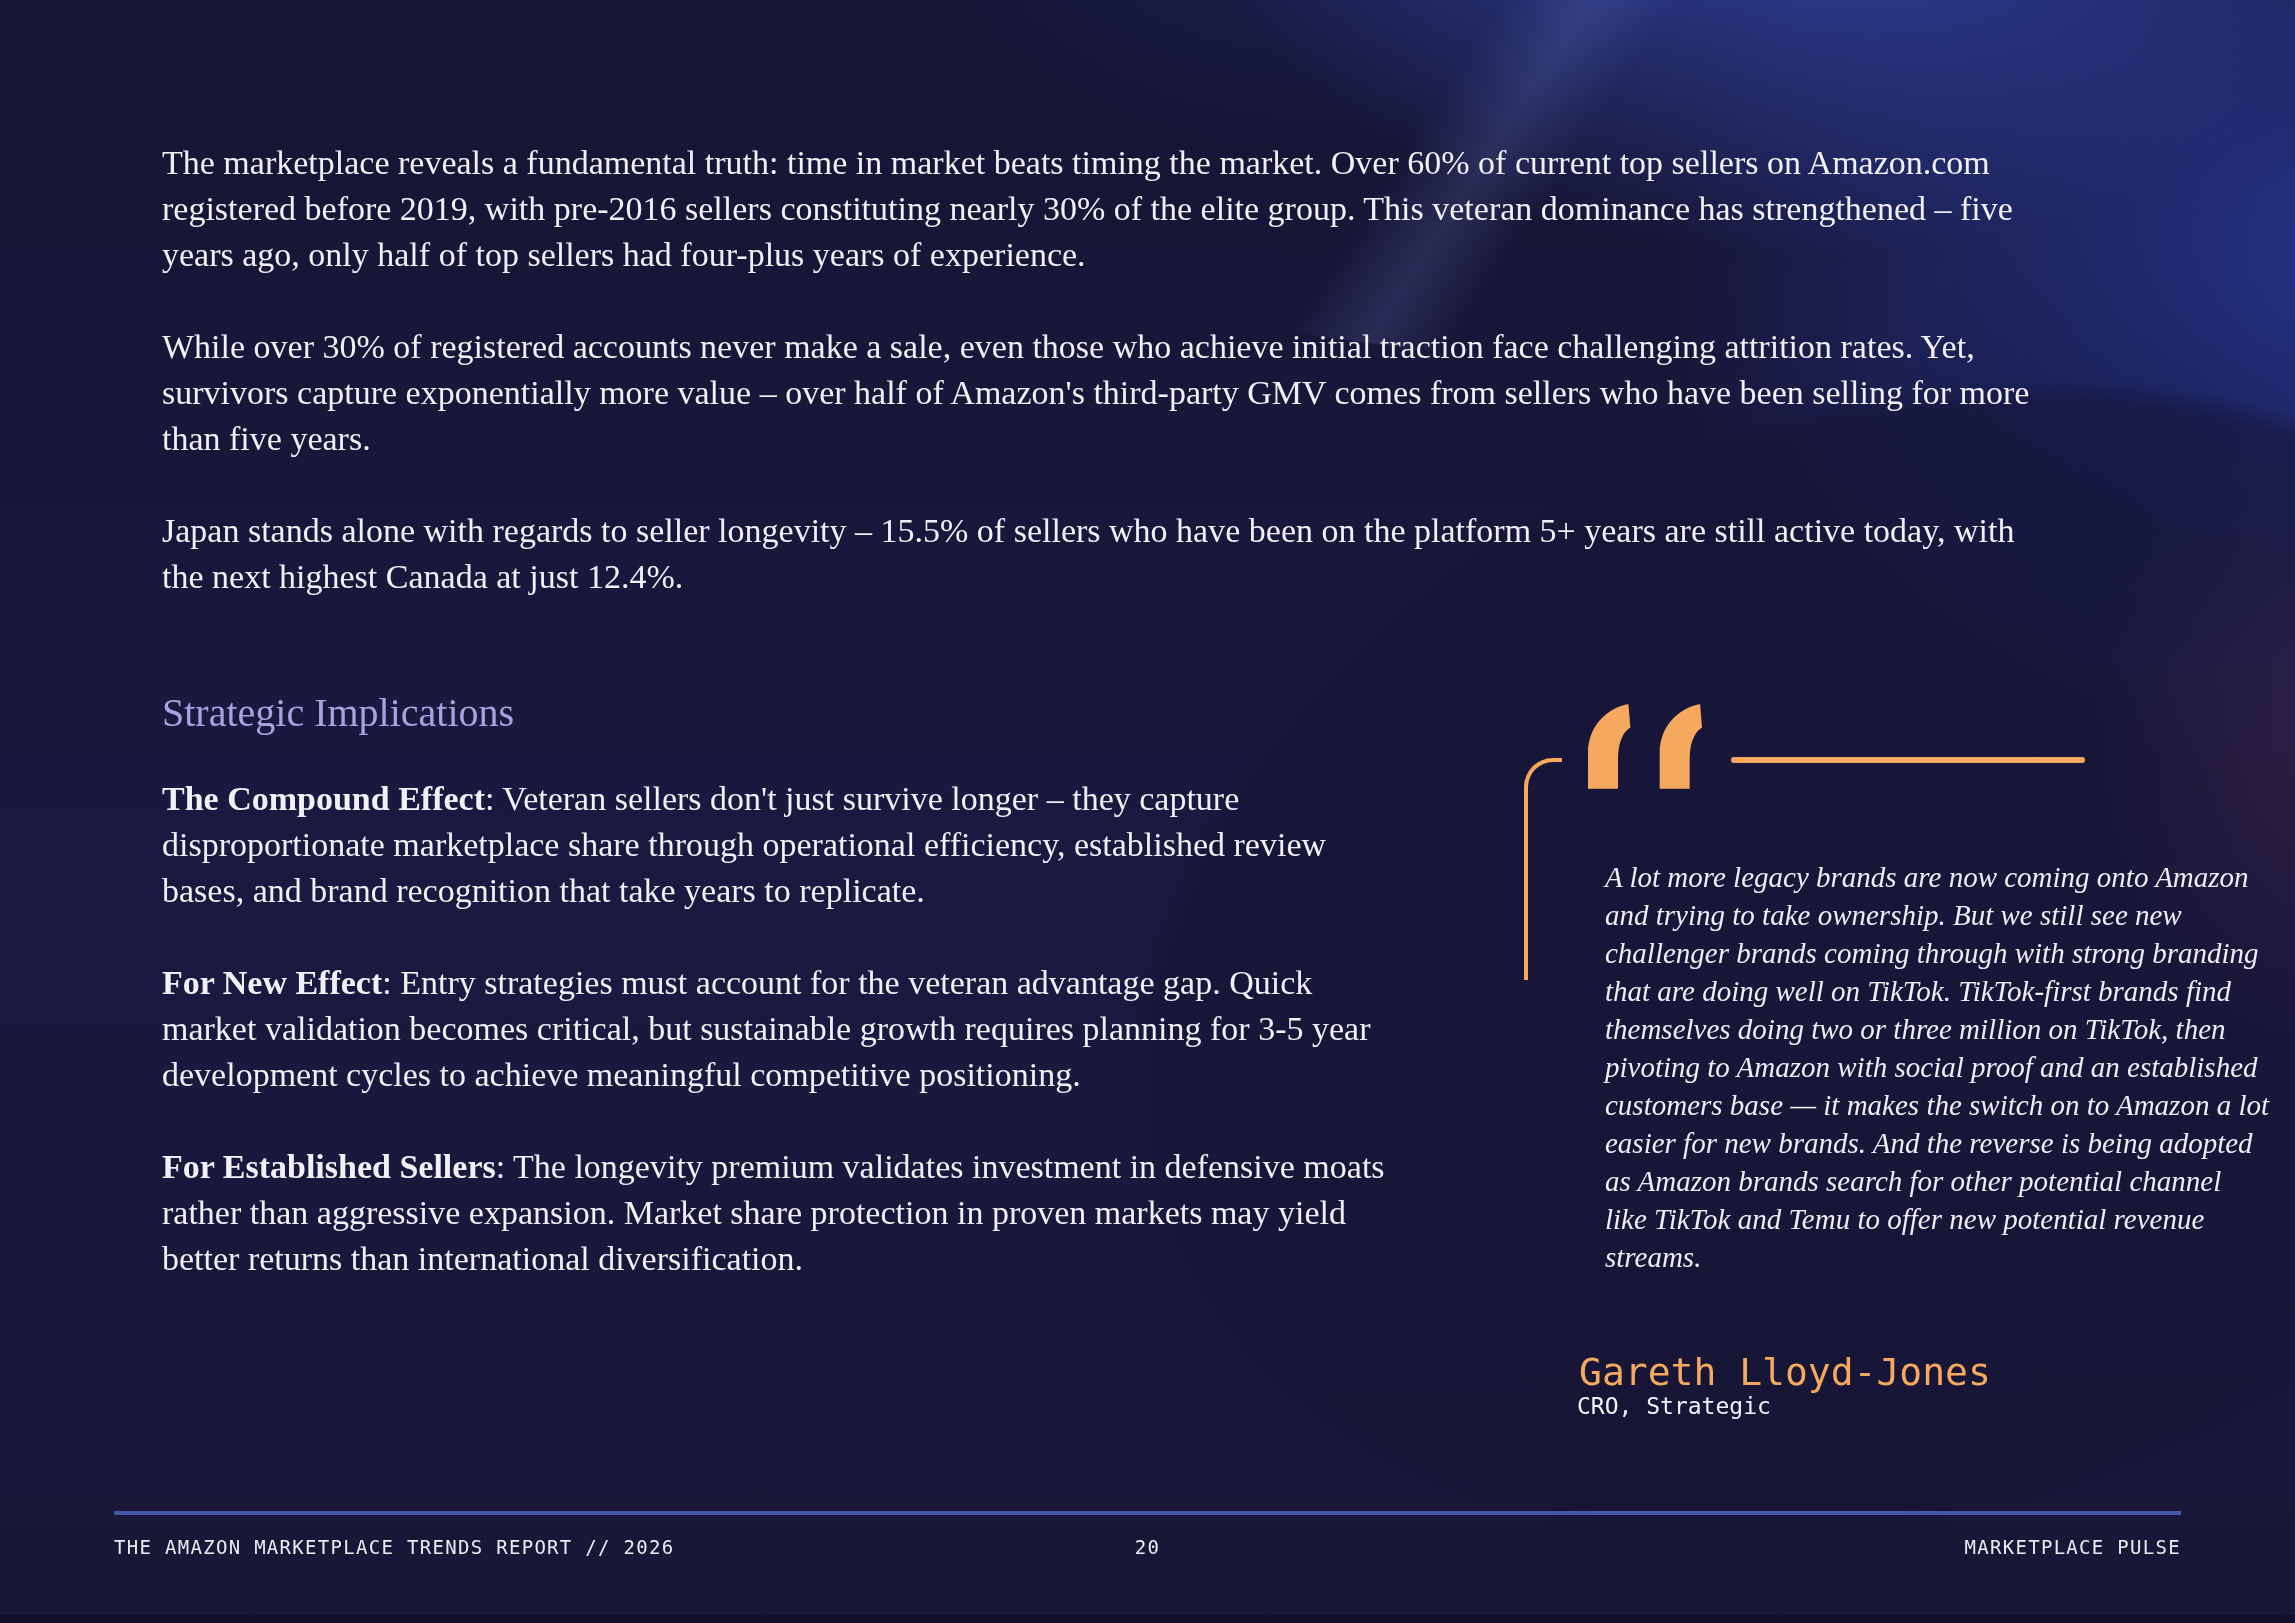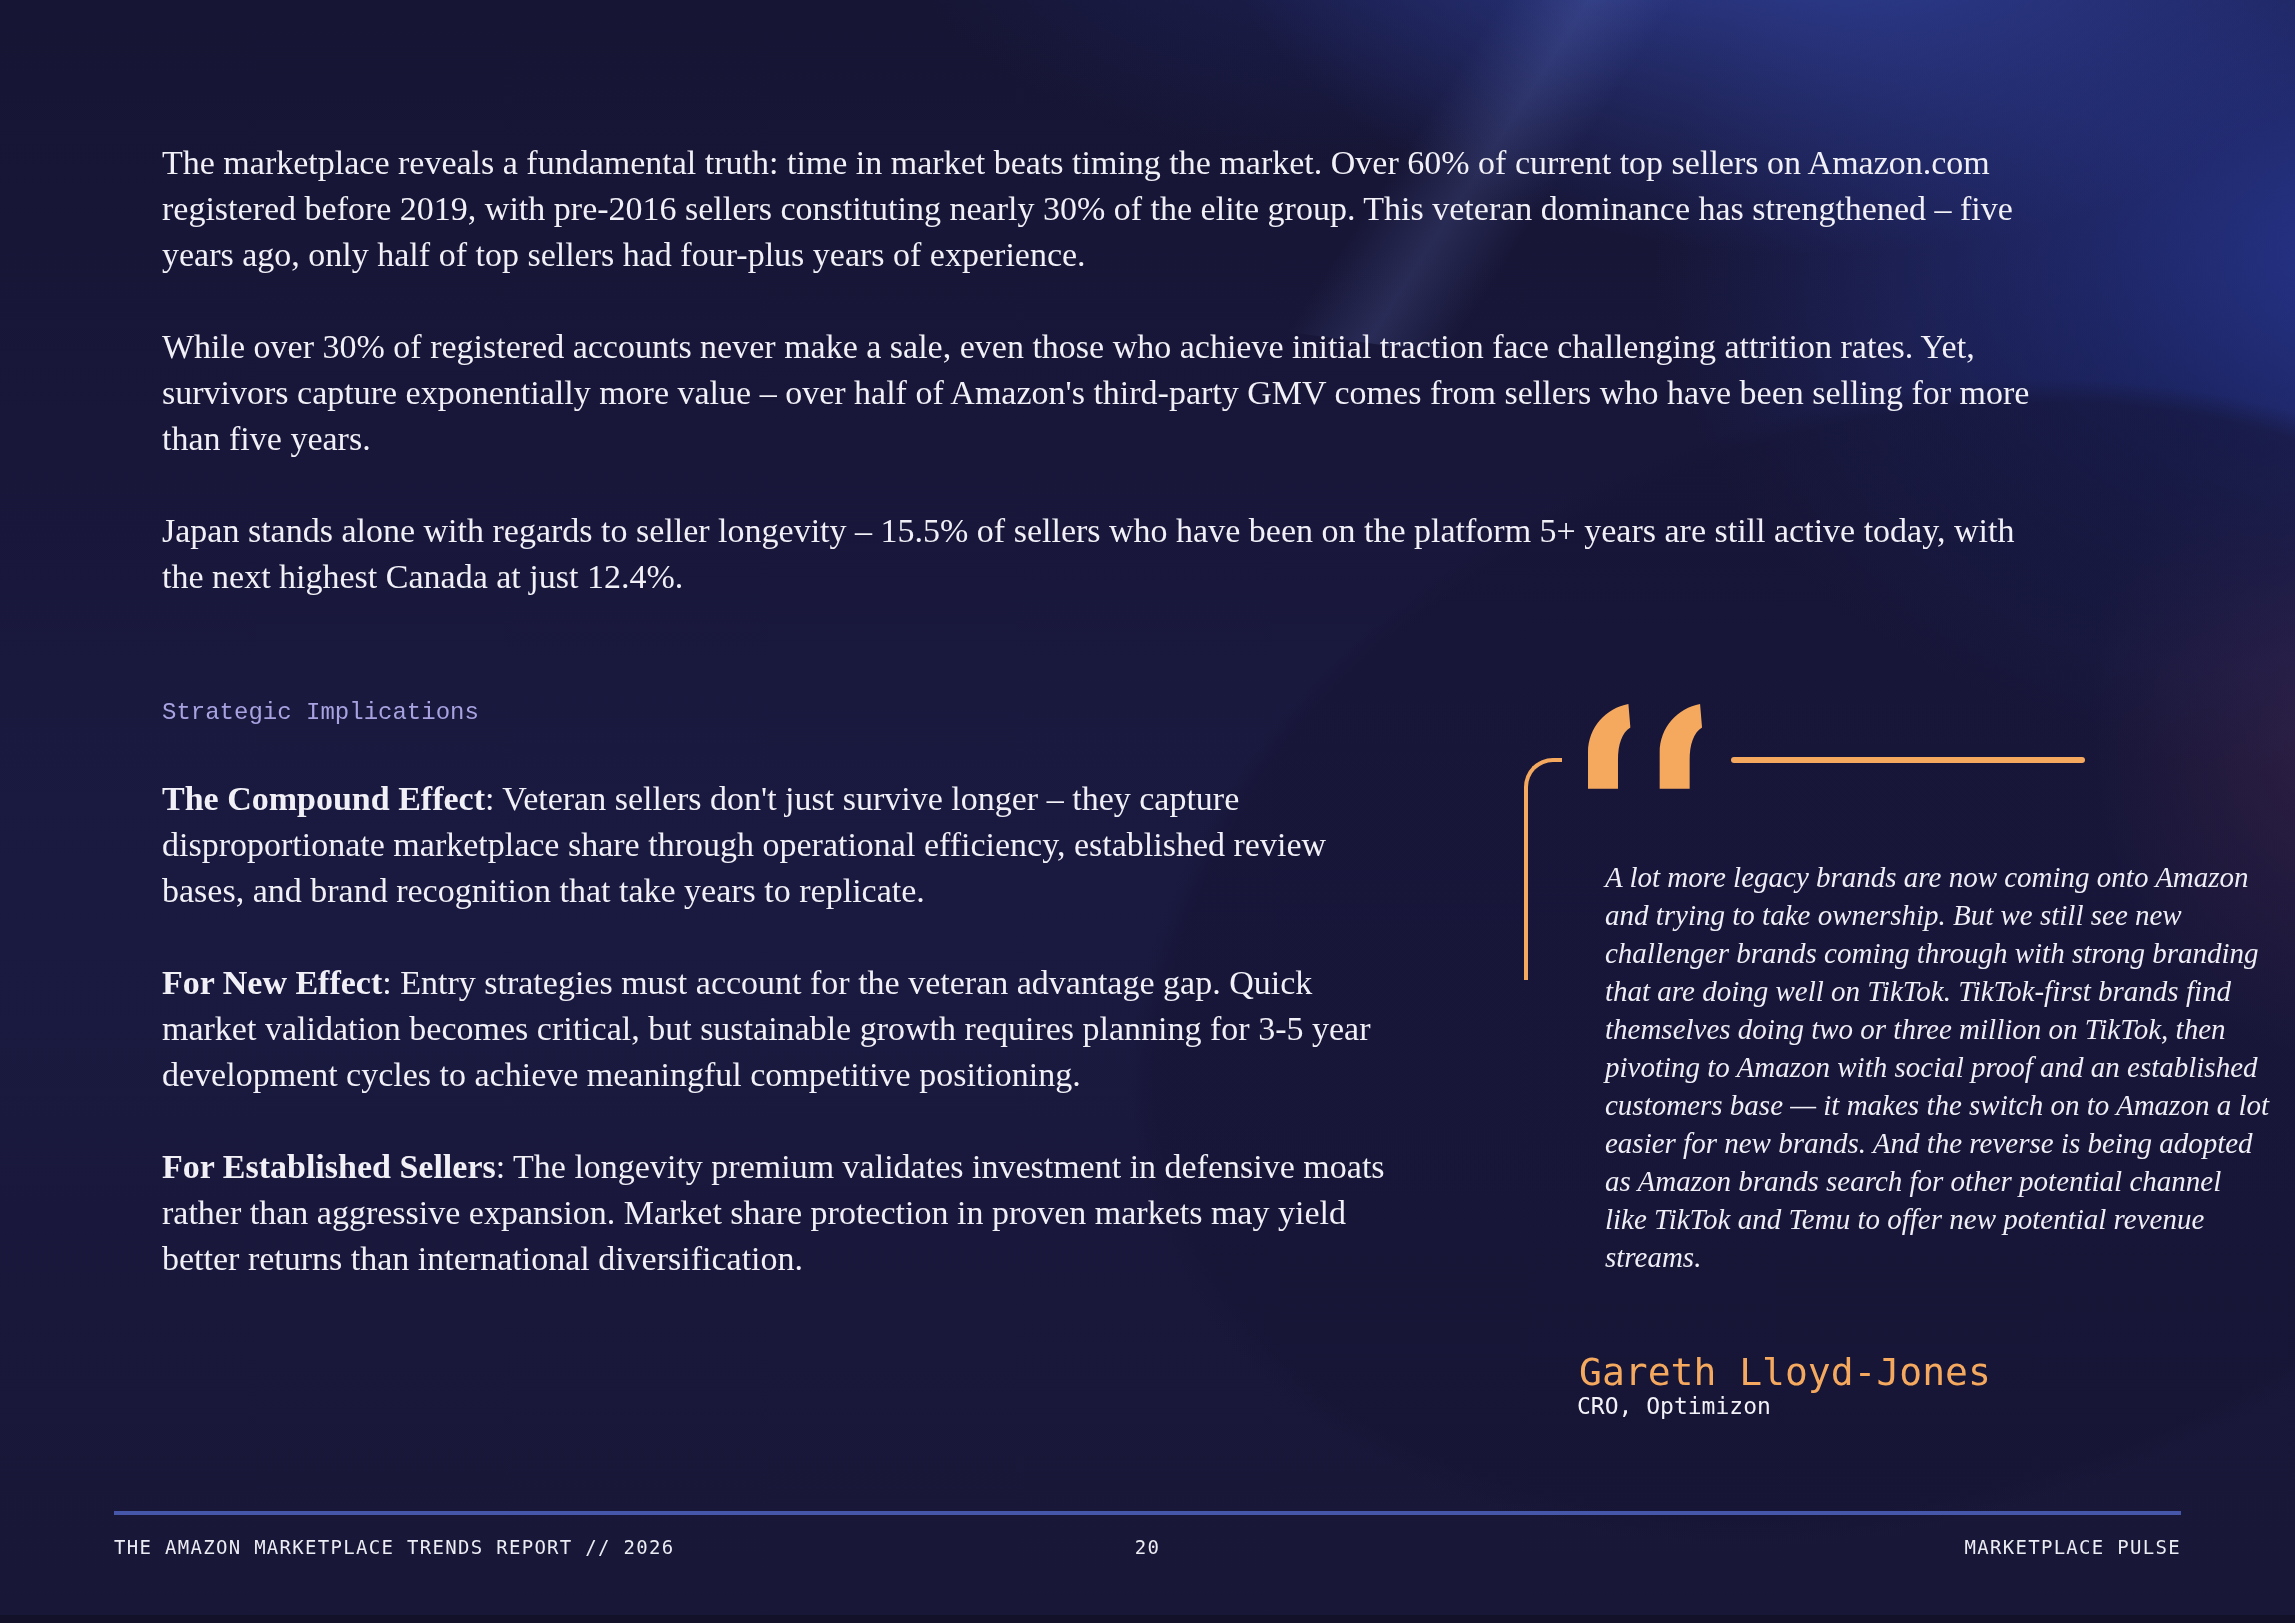--- a/index.html
+++ b/index.html
@@ -40,23 +40,22 @@
   
   .intro{
     position:absolute;left:162px;top:140px;width:1883px;
     color:#F1F0F7;
     font-size:34px;line-height:46px;
   }
   .intro p{margin:0 0 46px 0;}
   .section-heading{
     position:absolute;left:162px;top:692px;
     color:#A8A2E0;
-    font-size:24px;line-height:42px;font-weight:400;
+    font-size:40px;line-height:42px;font-weight:400;
     margin:0;
-    font-family:Liberation Mono, monospace;
   }
   .implications{
     position:absolute;left:162px;top:776px;width:1249px;
     color:#F1F0F7;
     font-size:34px;line-height:46px;
   }
   .implications p{margin:0 0 46px 0;}
   .implications .lead{font-weight:700;}
   
   .quote-bracket{
@@ -137,21 +136,21 @@
   <svg class="quote-glyph" viewBox="0 0 178 132" aria-hidden="true">
     <path fill="#F5A95F" d="M62 0 C28 6 0 36 0 74 L0 130 L46 130 L46 86 C46 62 52 44 65 36 Z"></path>
     <path fill="#F5A95F" transform="translate(110,0)" d="M62 0 C28 6 0 36 0 74 L0 130 L46 130 L46 86 C46 62 52 44 65 36 Z"></path>
   </svg>
 
   <div class="quote-rule"></div>
 
   <p class="quote-text">A lot more legacy brands are now coming onto Amazon and trying to take ownership. But we still see new challenger brands coming through with strong branding that are doing well on TikTok. TikTok-first brands find themselves doing two or three million on TikTok, then pivoting to Amazon with social proof and an established customers base — it makes the switch on to Amazon a lot easier for new brands. And the reverse is being adopted as Amazon brands search for other potential channel like TikTok and Temu to offer new potential revenue streams.</p>
 
   <div class="quote-author">Gareth Lloyd-Jones</div>
-  <div class="quote-role">CRO, Optimizon</div>
+  <div class="quote-role">CRO, Strategic</div>
 
   <div class="footer-rule"></div>
 
   <div class="footer">
     <div class="f-left">THE AMAZON MARKETPLACE TRENDS REPORT // 2026</div>
     <div class="f-center">20</div>
     <div class="f-right">MARKETPLACE PULSE</div>
   </div>
 
   <div class="bottom-strip"></div>

